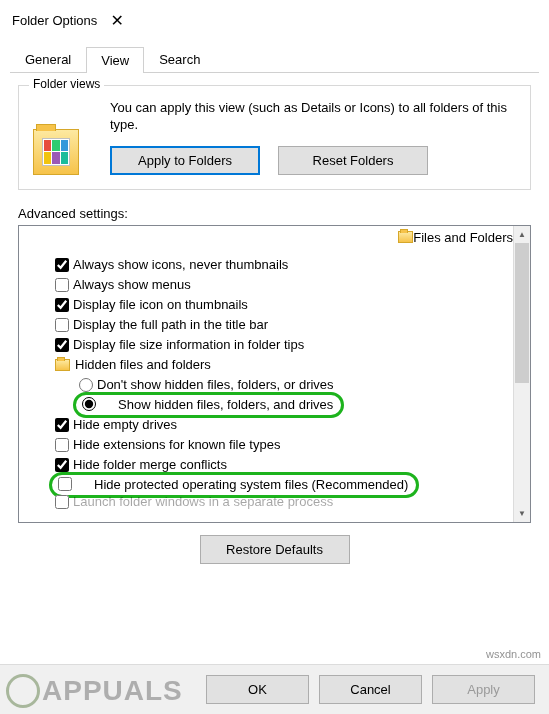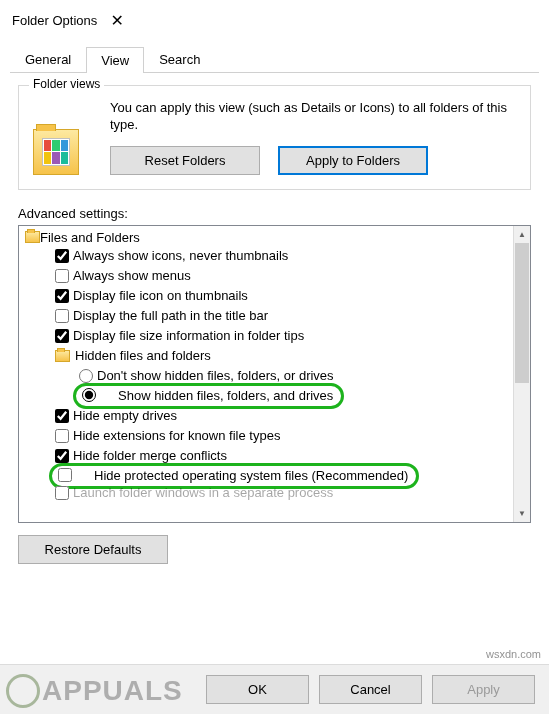--- a/index.html
+++ b/index.html
@@ -116,21 +116,21 @@
     height: 298px;
     position: relative;
     display: flex;
   }
   .tree-body {
     flex: 1;
     padding: 4px 0 0 6px;
     overflow: hidden;
     font-size: 13px;
   }
-  .root-row { display: flex; align-items: center; margin-bottom: 1px; }
+  .root-row { display: flex; align-items: center; margin-bottom: 10px; justify-content: flex-end; }
   .small-folder {
     width: 15px; height: 12px;
     background: linear-gradient(#fde9a1,#f6c34a);
     border: 1px solid #d6a72a;
     position: relative;
     flex: none;
   }
   .small-folder:before {
     content:"";position:absolute;top:-3px;left:1px;width:6px;height:3px;
     background:#f6c34a;border:1px solid #d6a72a;border-bottom:none;
@@ -158,21 +158,21 @@
     flex-direction: column;
   }
   .sb-btn {
     height: 17px;
     background: #f0f0f0;
     display: flex; align-items: center; justify-content: center;
     font-size: 8px; color: #606060;
   }
   .sb-track { flex: 1; position: relative; }
   .sb-thumb { position: absolute; left: 1px; right: 1px; top: 0; height: 140px; background: #cdcdcd; }
-  .restore-row { display:flex; justify-content: flex-start; margin: 12px 0 6px 0; }
+  .restore-row { display:flex; justify-content: center; margin: 12px 0 6px 0; }
   .bottom-bar {
     position: absolute;
     bottom: 0; left: 0; right: 0;
     height: 50px;
     background: #f0f0f0;
     border-top: 1px solid #dcdcdc;
     display: flex;
     justify-content: flex-end;
     align-items: center;
     gap: 10px;
@@ -222,22 +222,22 @@
             <span></span>
             <span></span>
             <span></span>
             <span></span>
             <span></span>
           </div>
       </div>
       <div class="fv-right">
         <div class="fv-text">You can apply this view (such as Details or Icons) to all folders of this type.</div>
         <div class="btn-row">
+          <button class="btn highlight">Apply to Folders</button>
           <button class="btn">Reset Folders</button>
-          <button class="btn highlight">Apply to Folders</button>
         </div>
       </div>
     </div>
   </div>
 
   <div class="adv-label">Advanced settings:</div>
   <div class="treeview">
     <div class="tree-body" id="tree-body">
         <div class="root-row">
           <span class="small-folder"></span>

